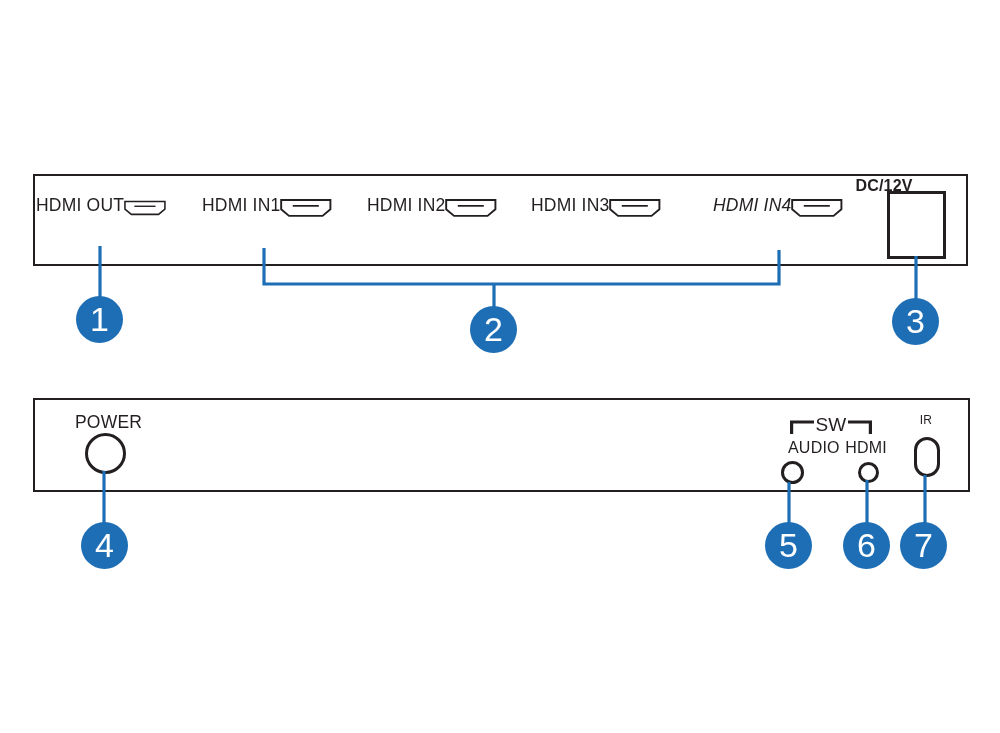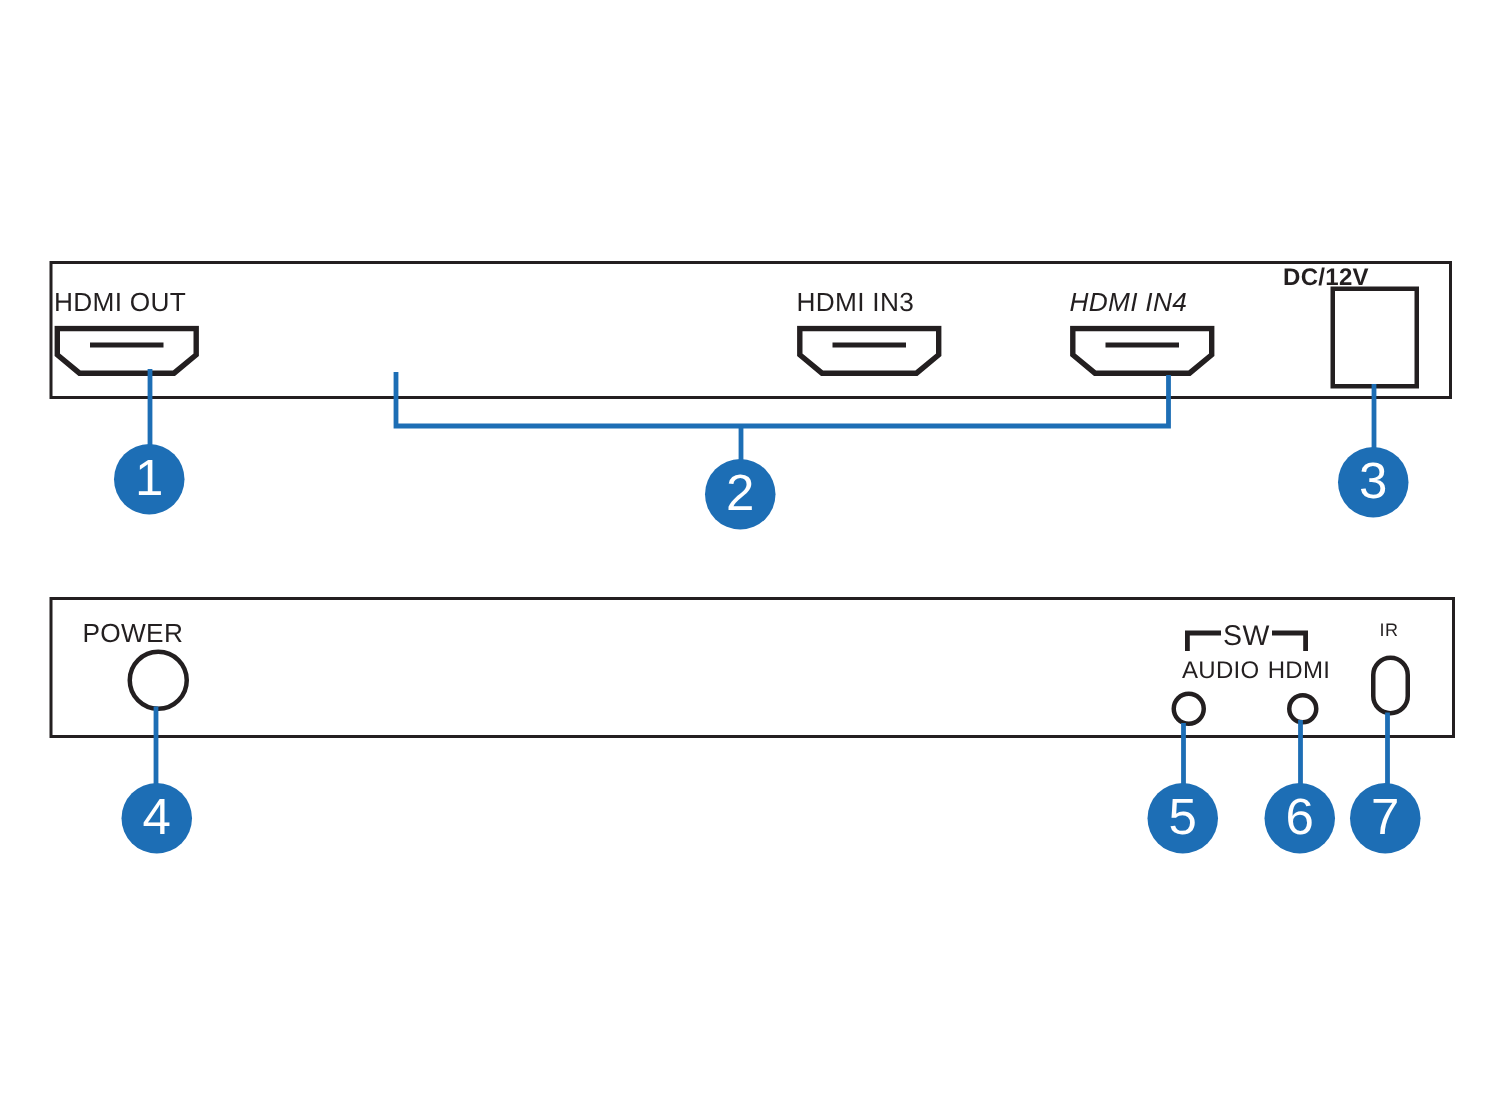--- a/index.html
+++ b/index.html
@@ -21,40 +21,40 @@
     border:2.5px solid var(--ink);
     background:#fff;
     box-sizing:border-box;
   }
   .panel.rear{left:33px;top:174px;width:935px;height:92px;}
   .panel.front{left:33px;top:398px;width:937px;height:94px;}
 
   
   .port{
     position:absolute;top:15px;width:130px;
-    display:flex;flex-direction:column;
+    display:flex;flex-direction:row;align-items:center;
   }
   .port-label{
     font-size:17.5px;line-height:20px;white-space:nowrap;
     letter-spacing:.2px;margin-bottom:6px;
   }
   .port svg{display:block;}
 
   
   .dc-label{
     position:absolute;left:807px;top:1px;width:84px;
     text-align:center;font-size:16px;font-weight:bold;letter-spacing:.2px;
   }
   .dc-jack{
     position:absolute;left:852px;top:15px;width:59px;height:68px;
     border:3px solid var(--ink);box-sizing:border-box;background:#fff;
   }
 
   
-  .power-label{position:absolute;left:20px;top:12px;font-size:17.5px;letter-spacing:.2px;}
+  .power-label{position:absolute;left:40px;top:12px;font-size:17.5px;letter-spacing:.2px;}
   .power-button{
     position:absolute;left:50px;top:33px;width:41px;height:41px;
     border:3.5px solid var(--ink);border-radius:50%;box-sizing:border-box;background:#fff;
   }
   .sw-group{position:absolute;left:755px;top:14px;width:82px;height:22px;}
   .sw-group svg{position:absolute;left:0;top:0;}
   .sw-label{
     position:absolute;left:50%;top:0;transform:translateX(-50%);
     font-size:19px;letter-spacing:.3px;
   }
@@ -101,21 +101,35 @@
   <div class="panel rear">
 
     <div class="port" style="left:1px;">
       <div class="port-label">HDMI OUT</div>
       <svg width="97" height="34" viewBox="0 0 97 34">
         <path d="M2.2,2 H94.8 V19.5 L80,31.8 H17 L2.2,19.5 Z" fill="#fff" stroke="#231f20" stroke-width="3.6"></path>
         <line x1="24" y1="13" x2="73" y2="13" stroke="#231f20" stroke-width="3.2"></line>
       </svg>
     </div>
 
+    <div class="port" style="left:167px;">
+      <div class="port-label">HDMI IN1</div>
+      <svg width="97" height="34" viewBox="0 0 97 34">
+        <path d="M2.2,2 H94.8 V19.5 L80,31.8 H17 L2.2,19.5 Z" fill="#fff" stroke="#231f20" stroke-width="3.6"></path>
+        <line x1="24" y1="13" x2="73" y2="13" stroke="#231f20" stroke-width="3.2"></line>
+      </svg>
+    </div>
 
+    <div class="port" style="left:332px;">
+      <div class="port-label">HDMI IN2</div>
+      <svg width="97" height="34" viewBox="0 0 97 34">
+        <path d="M2.2,2 H94.8 V19.5 L80,31.8 H17 L2.2,19.5 Z" fill="#fff" stroke="#231f20" stroke-width="3.6"></path>
+        <line x1="24" y1="13" x2="73" y2="13" stroke="#231f20" stroke-width="3.2"></line>
+      </svg>
+    </div>
 
     <div class="port" style="left:496px;">
       <div class="port-label">HDMI IN3</div>
       <svg width="97" height="34" viewBox="0 0 97 34">
         <path d="M2.2,2 H94.8 V19.5 L80,31.8 H17 L2.2,19.5 Z" fill="#fff" stroke="#231f20" stroke-width="3.6"></path>
         <line x1="24" y1="13" x2="73" y2="13" stroke="#231f20" stroke-width="3.2"></line>
       </svg>
     </div>
 
     <div class="port" style="left:678px;font-style:italic;">

